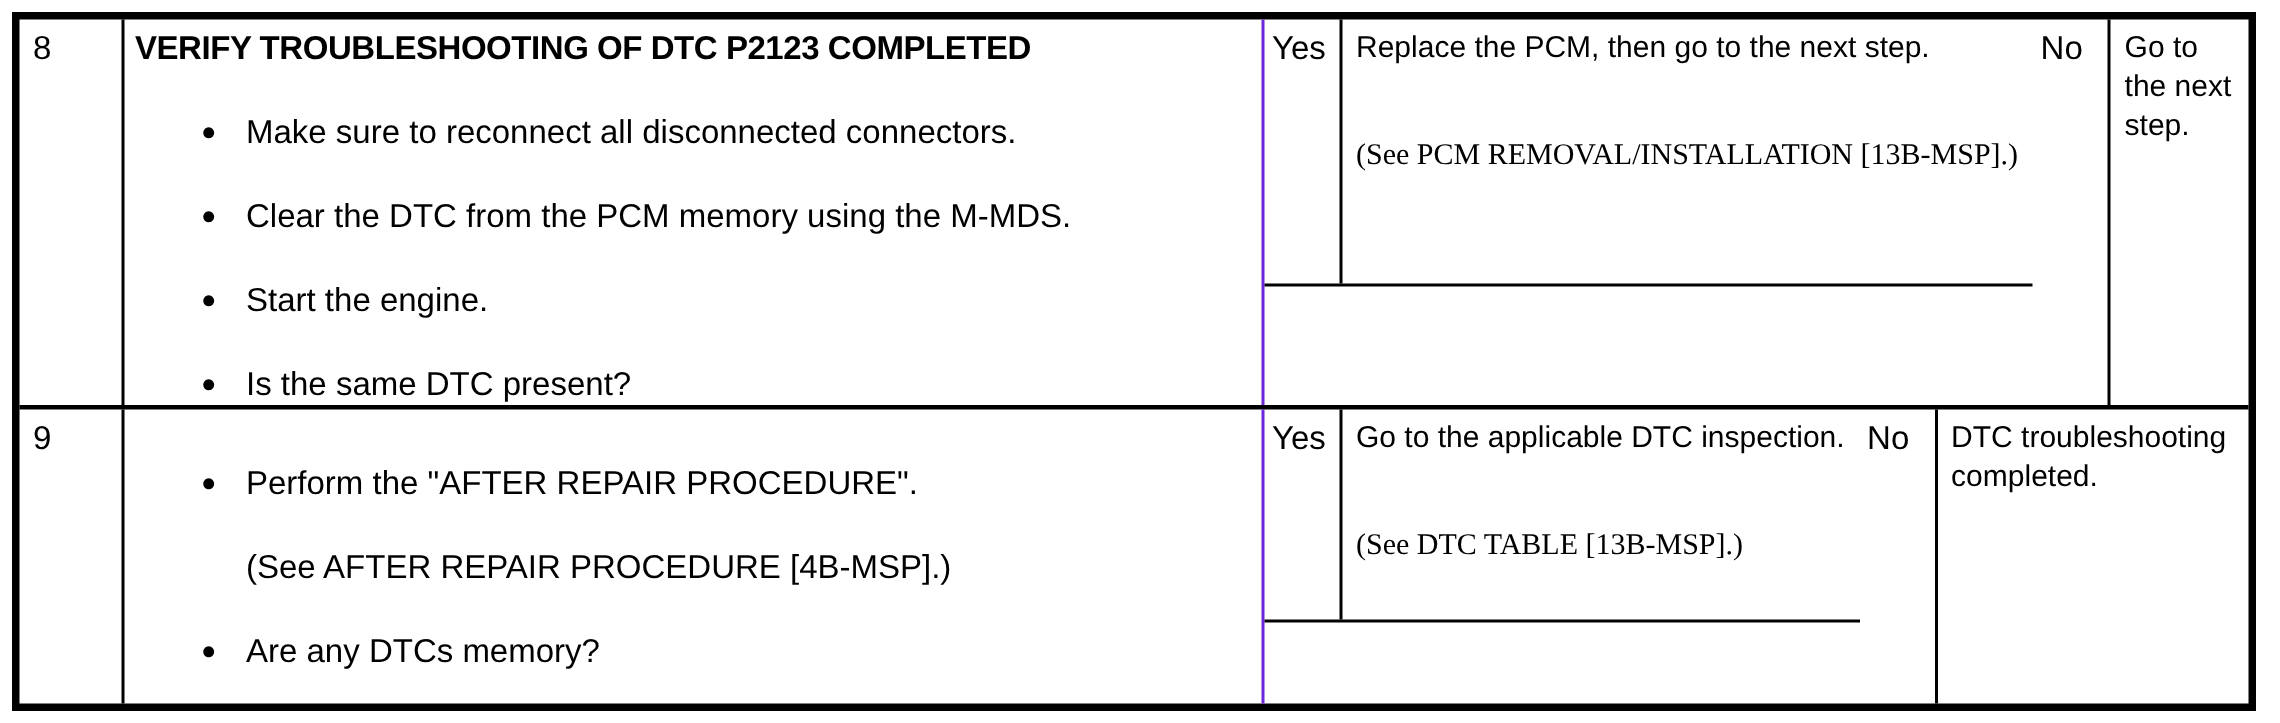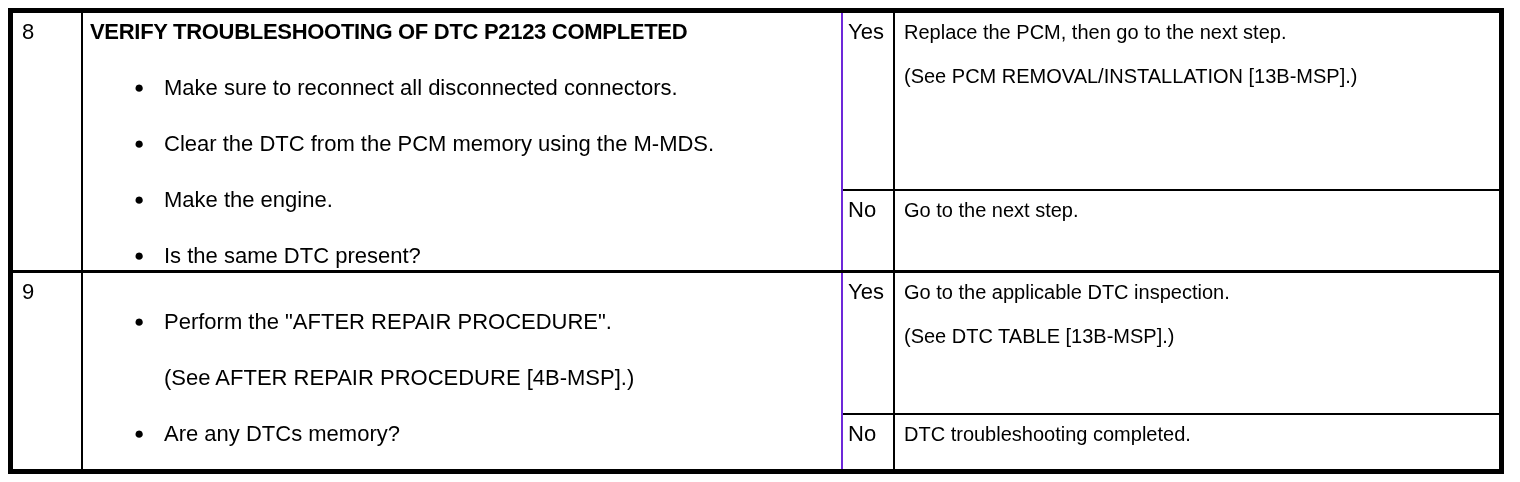--- a/index.html
+++ b/index.html
@@ -72,21 +72,21 @@
   }
   .marker {
     width: 30px;
     flex: none;
     font-size: 17px;
     line-height: 26px;
   }
   .outcomes {
     flex: 1;
     display: flex;
-    flex-direction: column;
+    flex-direction: row;
     min-width: 0;
   }
   .outcome-subrow {
     display: flex;
     flex-direction: row;
     box-sizing: border-box;
     min-height: 0;
   }
   .outcome-subrow.divided {
     border-bottom: 2px solid #000000;
@@ -103,21 +103,22 @@
     font-size: 22px;
     line-height: 26px;
   }
   .outcome-result-cell {
     flex: 1;
     padding: 6px 10px 0 9px;
     font-size: 20px;
     line-height: 26px;
   }
   .result-line + .result-line {
-    margin-top: 18px;
+    margin-top: 45px;
+    font-family: Liberation Serif, serif;
   }
 </style>
 </head>
 <body>
 
 <div class="page">
   <div class="doc-table">
 
     <div class="step-row row-8">
       <div class="cell step-cell">
@@ -128,21 +129,21 @@
         <div class="action-item">
           <span class="marker">●</span>
           <span>Make sure to reconnect all disconnected connectors.</span>
         </div>
         <div class="action-item">
           <span class="marker">●</span>
           <span>Clear the DTC from the PCM memory using the M-MDS.</span>
         </div>
         <div class="action-item">
           <span class="marker">●</span>
-          <span>Make the engine.</span>
+          <span>Start the engine.</span>
         </div>
         <div class="action-item">
           <span class="marker">●</span>
           <span>Is the same DTC present?</span>
         </div>
       </div>
       <div class="outcomes">
         <div class="outcome-subrow divided">
           <div class="cell outcome-label-cell">
             <span>Yes</span>

